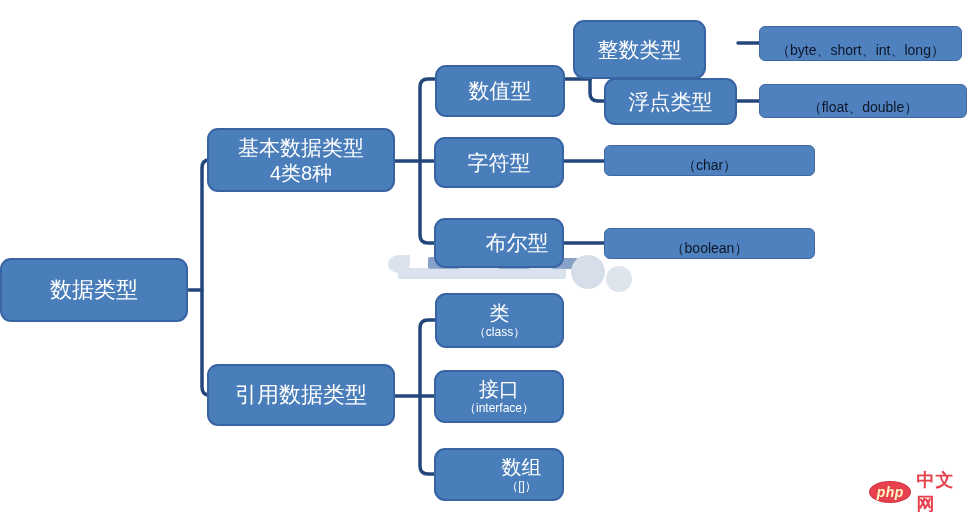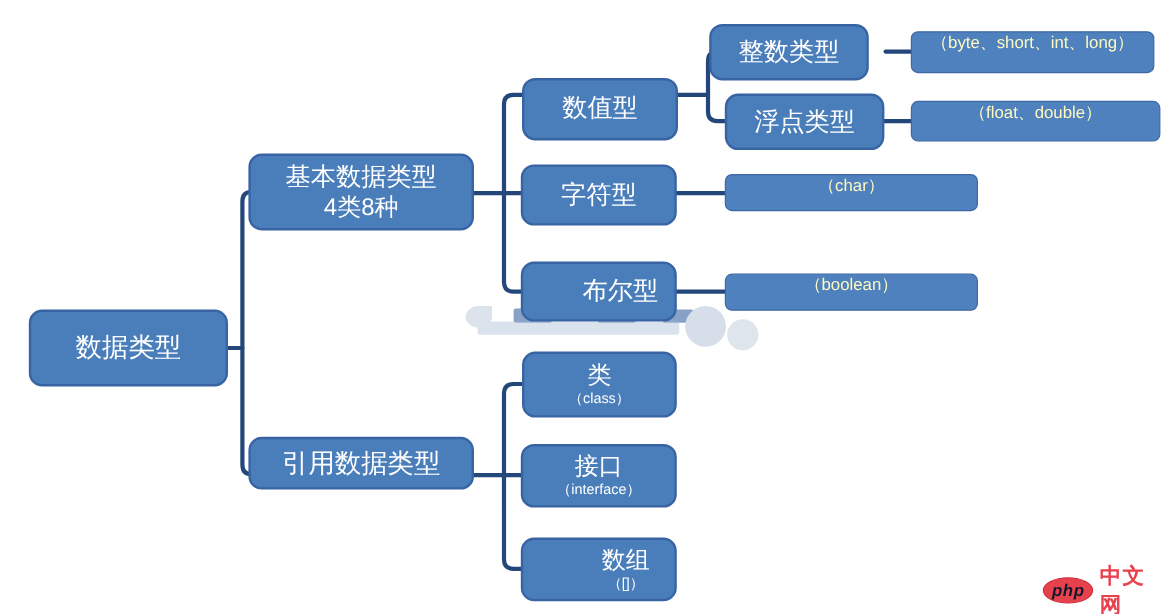--- a/index.html
+++ b/index.html
@@ -28,38 +28,38 @@
   .node .l2{font-size:20px;}
   .node.big{font-size:22px;}
   .node.mid{font-size:21px;}
   .node.sub .l1{font-size:20px;}
   .node.sub .l2{font-size:12px;}
   .leaf{
     position:absolute;
     background:#4E81BD;
     border:1px solid #3E69A6;
     border-radius:6px;
-    color:#fef9c3;
-    display:flex;align-items:flex-start;justify-content:center;
+    color:#0f172a;
+    display:flex;align-items:flex-end;justify-content:center;
     font-size:14px;
     box-sizing:border-box;
     z-index:2;
   }
   
   .wm{position:absolute;z-index:0;}
   .wm-tab{background:rgba(96,130,180,0.75);border-radius:2px;}
   .wm-band{background:rgba(170,190,214,0.45);border-radius:2px;}
   .wm-circle{background:#D6DEE9;border-radius:50%;}
   .wm-wedge{background:#DCE3EC;border-radius:50% 0 50% 50%;}
   
   .brand{position:absolute;left:869px;top:468px;display:flex;align-items:center;z-index:3;}
   .brand .oval{
     width:45px;height:22px;border-radius:50%;
     background:#E8414E;border:1px solid #D13440;
-    color:#0f172a;font-weight:bold;font-style:italic;
+    color:#fef9c3;font-weight:bold;font-style:italic;
     font-size:14px;display:flex;align-items:center;justify-content:center;
     box-sizing:border-box;letter-spacing:0.5px;
   }
   .brand .site{
     margin-left:5px;color:#E8414E;font-weight:bold;
     font-size:18px;letter-spacing:1px;
   }
 </style>
 </head>
 <body>
@@ -89,43 +89,43 @@
   </svg>
 
   <div class="wm wm-tab" style="left:428px;top:257px;width:32px;height:12px;"></div>
   <div class="wm wm-tab" style="left:498px;top:257px;width:32px;height:12px;"></div>
   <div class="wm wm-tab" style="left:552px;top:258px;width:26px;height:11px;"></div>
   <div class="wm wm-band" style="left:398px;top:268px;width:168px;height:11px;"></div>
   <div class="wm wm-wedge" style="left:388px;top:255px;width:22px;height:18px;"></div>
   <div class="wm wm-circle" style="left:571px;top:255px;width:34px;height:34px;"></div>
   <div class="wm wm-circle" style="left:606px;top:266px;width:26px;height:26px;opacity:.8;"></div>
 
-  <div class="node big" style="left:24px;top:258px;width:166px;height:64px;text-align:right;">
+  <div class="node big" style="left:0;top:258px;width:188px;height:64px;text-align:right;">
     <span>数据类型</span>
   </div>
 
   <div class="node" style="left:207px;top:128px;width:188px;height:64px;">
     <span class="l1">基本数据类型</span>
     <span class="l2">4类8种</span>
   </div>
-  <div class="node big" style="left:207px;top:364px;width:188px;height:44px;">
+  <div class="node big" style="left:207px;top:364px;width:188px;height:62px;">
     <span>引用数据类型</span>
   </div>
 
   <div class="node mid" style="left:435px;top:65px;width:130px;height:52px;">
     <span>数值型</span>
   </div>
   <div class="node mid" style="left:434px;top:137px;width:130px;height:51px;">
     <span>字符型</span>
   </div>
   <div class="node mid" style="left:434px;top:218px;width:130px;height:50px;padding-left:36px;">
     <span>布尔型</span>
   </div>
 
-  <div class="node mid" style="left:591px;top:20px;width:133px;height:47px;">
+  <div class="node mid" style="left:573px;top:20px;width:133px;height:59px;">
     <span>整数类型</span>
   </div>
   <div class="node mid" style="left:604px;top:78px;width:133px;height:47px;">
     <span>浮点类型</span>
   </div>
 
   <div class="node sub" style="left:435px;top:293px;width:129px;height:55px;">
     <span class="l1">类</span>
     <span class="l2">（class）</span>
   </div>

